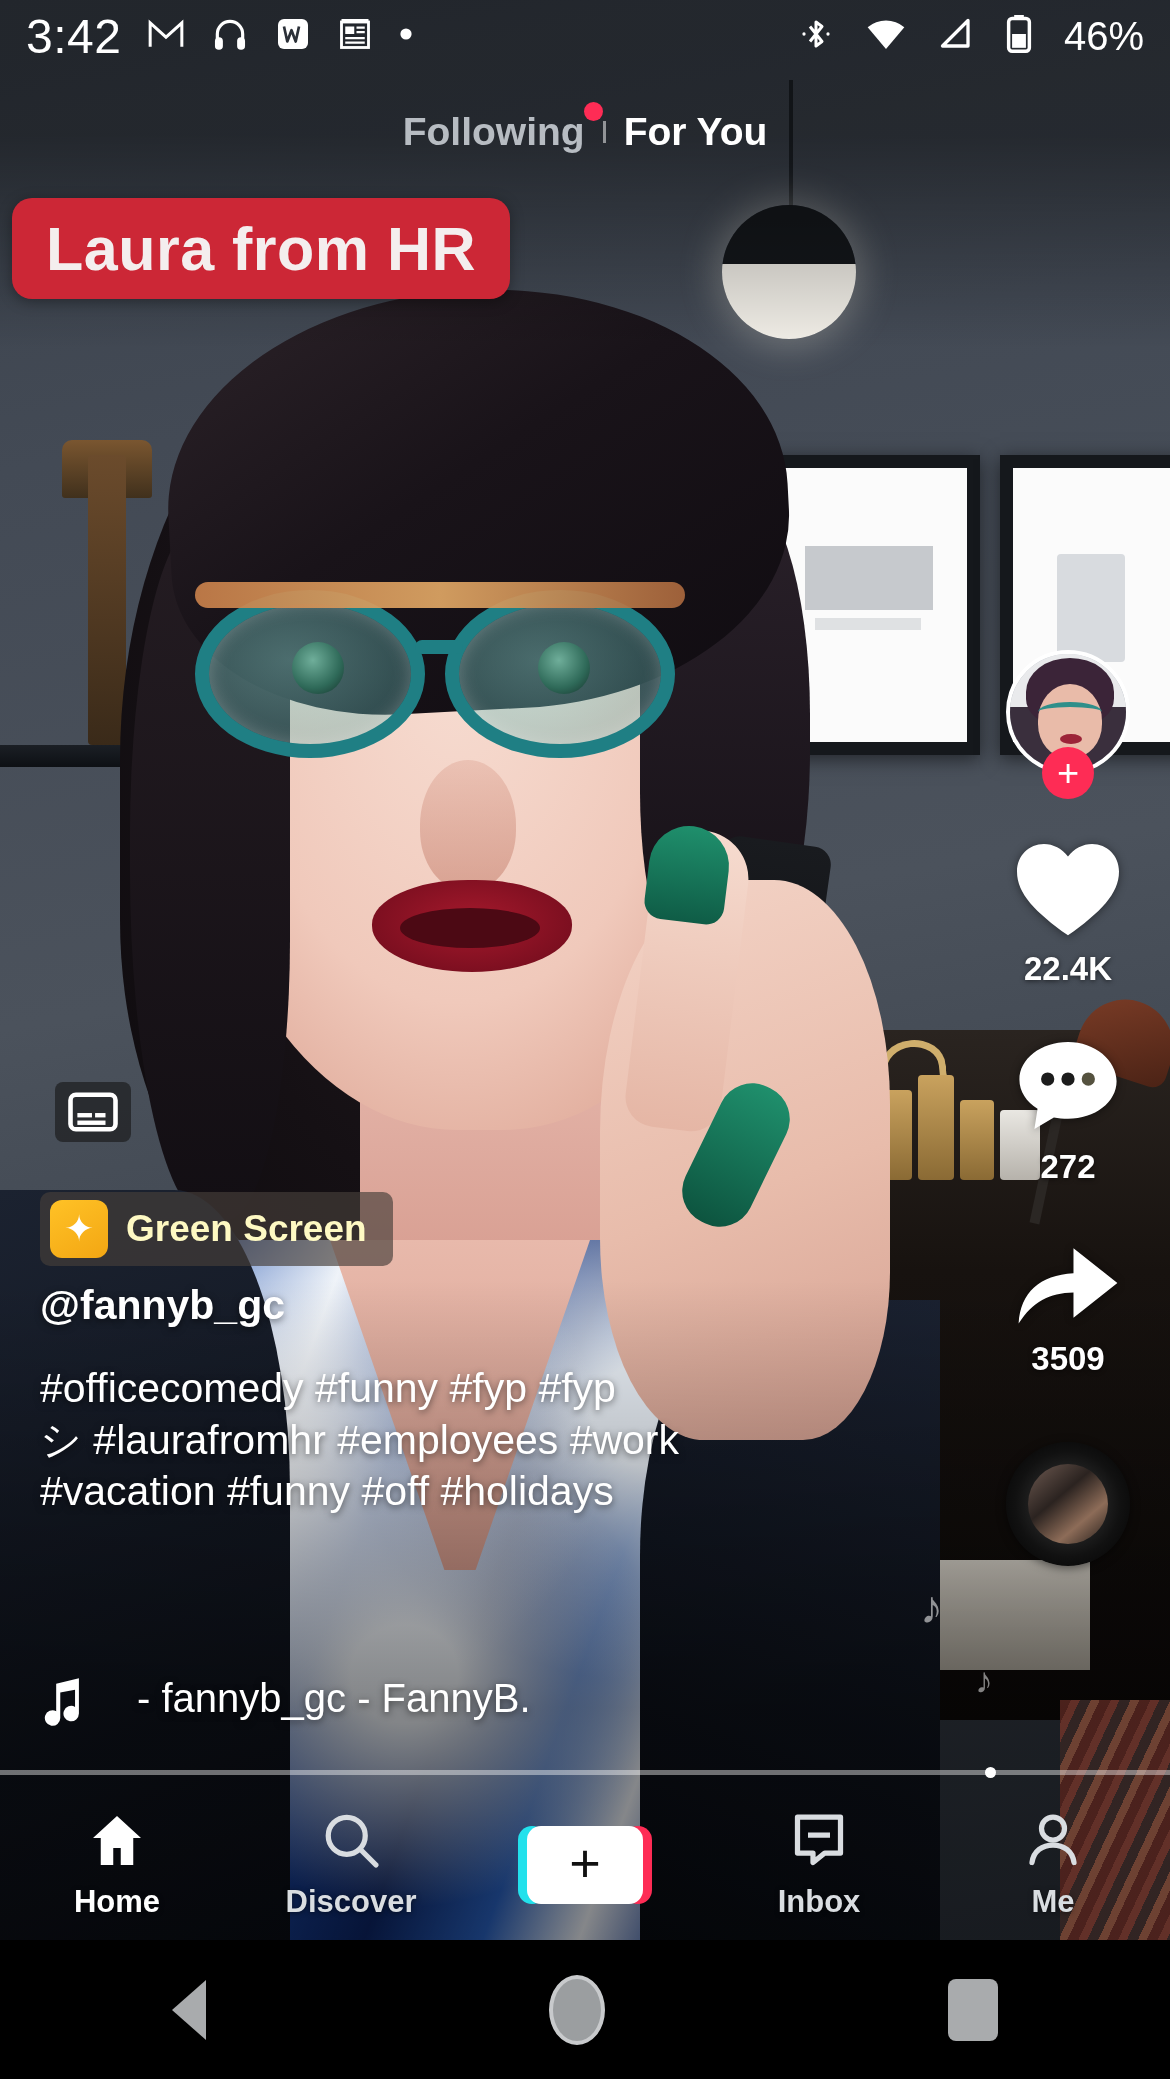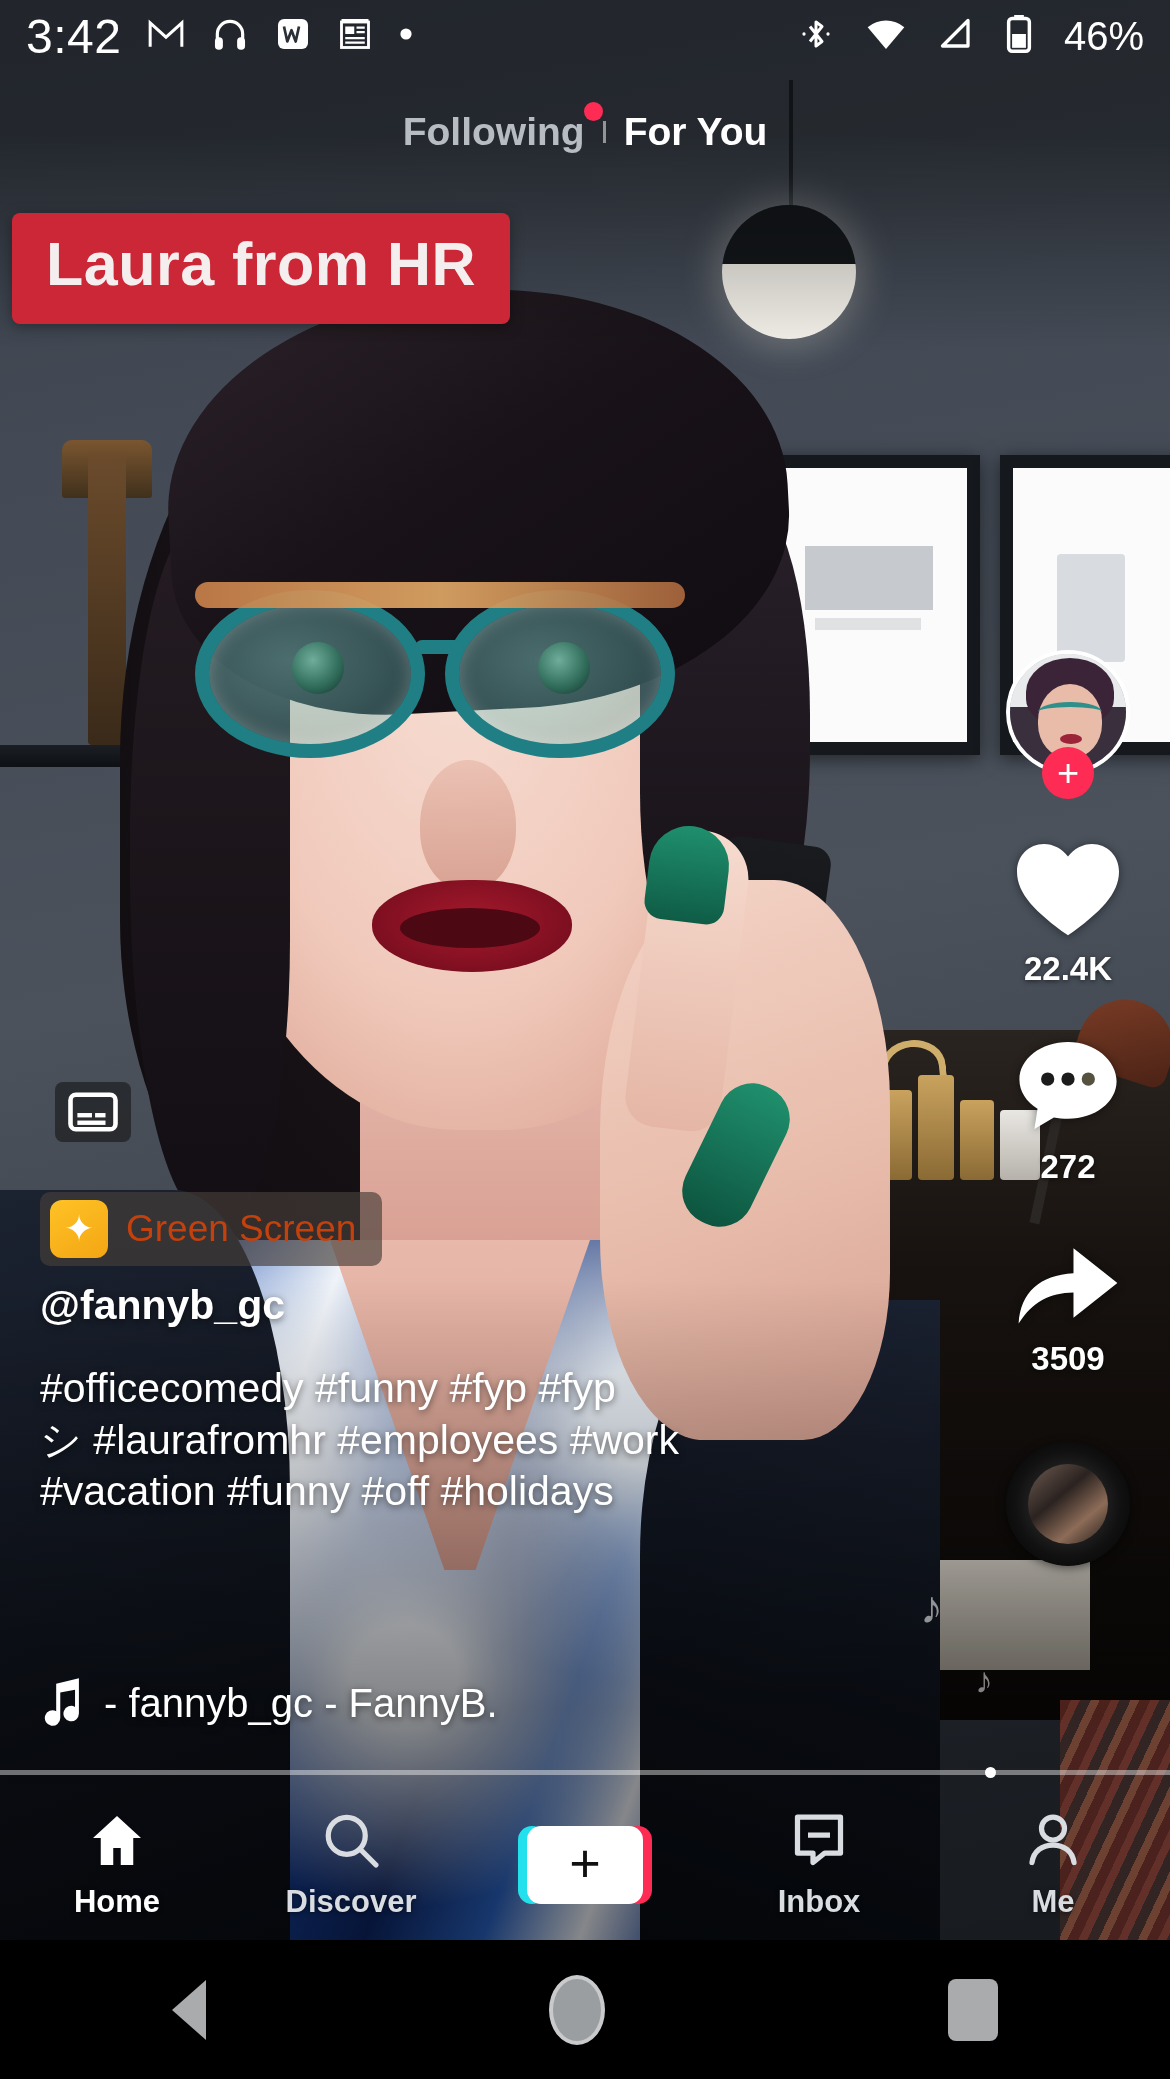--- a/index.html
+++ b/index.html
@@ -260,23 +260,23 @@
   .tab { position:relative; font-size:39px; color:#b7bcc2; font-weight:600; }
   .tab.active { color:#fff; font-weight:700; }
   .tab-dot {
     position:absolute; right:-18px; top:-8px; width:19px; height:19px;
     border-radius:50%; background:#fe2c55;
   }
   .tab-sep { width:3px; height:22px; background:rgba(255,255,255,.5); }
 
   
   .banner {
-    position:absolute; left:12px; top:213px; z-index:30;
-    background:#cc2736; border-radius:8px;
-    padding:16px 34px 25px;
+    position:absolute; left:12px; top:198px; z-index:30;
+    background:#cc2736; border-radius:20px;
+    padding:16px 34px 15px;
     box-shadow:0 3px 14px rgba(0,0,0,.35);
   }
   .banner-text {
     font-size:61px; font-weight:600; color:#f4eeee; letter-spacing:.5px;
     white-space:nowrap;
   }
 
   
   .rail {
     position:absolute; right:22px; top:650px; width:160px; z-index:30;
@@ -336,31 +336,31 @@
     display:flex; align-items:center; gap:18px;
     background:rgba(70,62,58,.66); border-radius:10px;
     padding:8px 26px 8px 10px;
   }
   .eff-icon {
     width:58px; height:58px; border-radius:12px;
     background:linear-gradient(150deg,#ffc226,#f3a613);
     display:flex; align-items:center; justify-content:center;
     color:#fff; font-size:36px; line-height:1;
   }
-  .eff-label { color:#c2410c; font-size:37px; font-weight:400; }
+  .eff-label { color:#fef9c3; font-size:37px; font-weight:700; }
 
   .caption-block {
     position:absolute; left:40px; top:1282px; width:840px; z-index:30;
     text-shadow:0 2px 7px rgba(0,0,0,.55);
   }
   .handle { color:#fff; font-size:41px; font-weight:600; margin-bottom:34px; }
   .cap-line { color:#fff; font-size:41px; font-weight:500; line-height:1.26; }
   .music-row {
     position:absolute; left:40px; top:1676px; z-index:30;
-    display:flex; align-items:center; gap:18px;
+    display:flex; gap:51px;
     text-shadow:0 2px 7px rgba(0,0,0,.55);
   }
   .music-title { color:#fff; font-size:40px; font-weight:400; }
 
   
   .progress {
     position:absolute; left:0; top:1770px; width:1170px; height:5px;
     background:rgba(255,255,255,.42); z-index:35;
   }
   .progress-knob {

